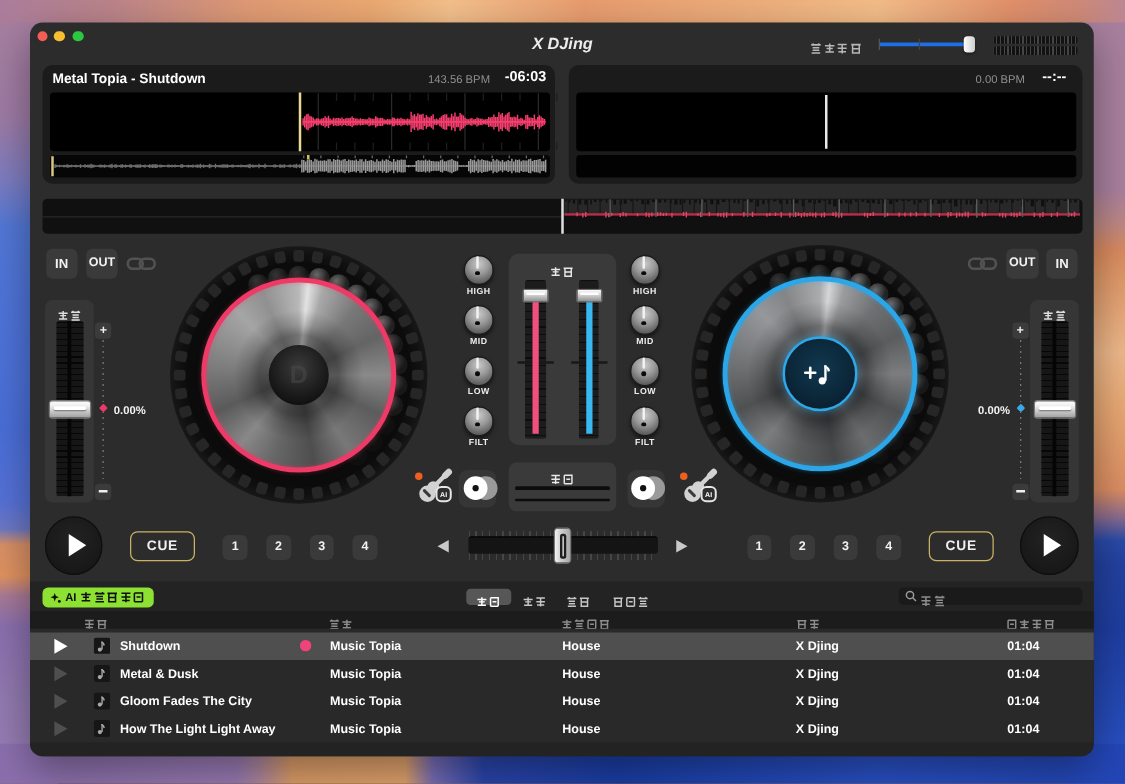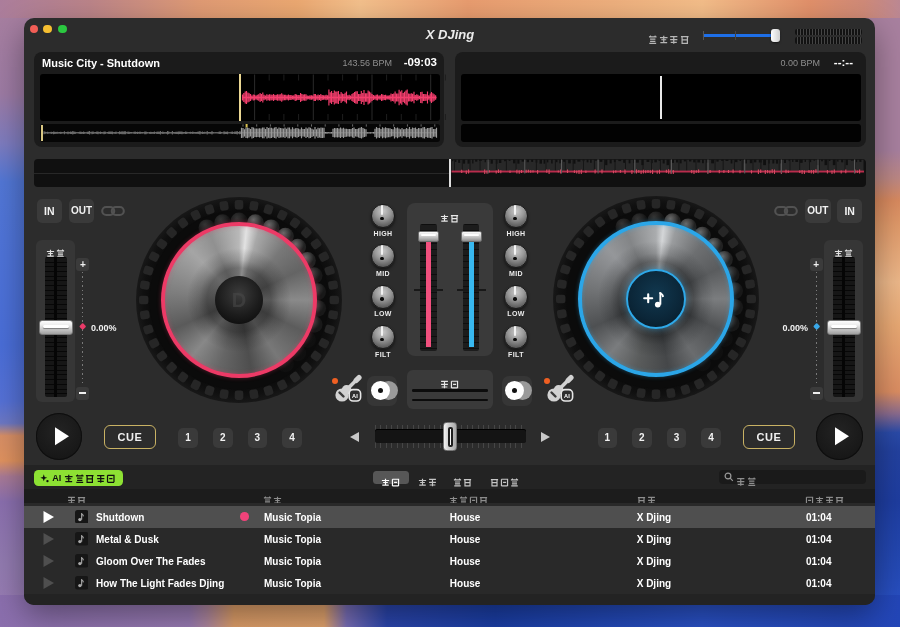--- a/index.html
+++ b/index.html
@@ -25,23 +25,23 @@
         <use href="#g2"></use>
       </svg></span></div>
 <div class="ab" style="left:703px;top:33.7px;width:77px;height:3.2px;background:#1e6fe8;border-radius:2px"></div>
 <div class="ab" style="left:702.5px;top:31px;width:1px;height:9px;background:#555"></div>
 <div class="ab" style="left:735px;top:31px;width:1px;height:9px;background:#444"></div>
 <div class="ab" style="left:770.8px;top:29.4px;width:9.4px;height:12.6px;background:linear-gradient(90deg,#fdfdfd,#e8e8e8 45%,#cfcfcf);border-radius:3px;box-shadow:0 1px 2px rgba(0,0,0,.5)"></div>
 <div class="ab" style="left:795px;top:28.5px;width:67px;height:6.8px;border-radius:2px;background:repeating-linear-gradient(90deg,#121212 0 2px,#454545 2px 3px)"></div>
 <div class="ab" style="left:795px;top:37.4px;width:67px;height:6.8px;border-radius:2px;background:repeating-linear-gradient(90deg,#121212 0 2px,#454545 2px 3px)"></div>
 <div class="ab" style="left:34px;top:52px;width:410px;height:95px;background:#1b1b1b;border-radius:8px"></div>
 <div class="ab" style="left:455px;top:52px;width:410.5px;height:95px;background:#1b1b1b;border-radius:8px"></div>
-<div class="ab" style="left:42px;top:56.5px;font:700 11px 'Liberation Sans',sans-serif;color:#fff">Music City - Shutdown</div>
+<div class="ab" style="left:42px;top:56.5px;font:700 11px 'Liberation Sans',sans-serif;color:#fff">Metal Topia - Shutdown</div>
 <div class="ab" style="left:300px;top:58px;width:92px;text-align:right;font:400 9px 'Liberation Sans',sans-serif;color:#8f8f8f">143.56 BPM</div>
-<div class="ab" style="left:377px;top:56px;width:60px;text-align:right;font:700 11.5px 'Liberation Sans',sans-serif;color:#fff">-09:03</div>
+<div class="ab" style="left:377px;top:56px;width:60px;text-align:right;font:700 11.5px 'Liberation Sans',sans-serif;color:#fff">-06:03</div>
 <div class="ab" style="left:730px;top:58px;width:90px;text-align:right;font:400 9px 'Liberation Sans',sans-serif;color:#8f8f8f">0.00 BPM</div>
 <div class="ab" style="left:793px;top:56px;width:60px;text-align:right;font:700 11.5px 'Liberation Sans',sans-serif;color:#fff">--:--</div>
 <div class="ab" style="left:40px;top:74px;width:400px;height:46.5px;background:#000;border-radius:3px"></div>
 <div class="ab" style="left:461px;top:74px;width:400px;height:47px;background:#000;border-radius:3px"></div>
 <div class="ab" style="left:40px;top:124px;width:400px;height:17.5px;background:#060606;border-radius:3px"></div>
 <div class="ab" style="left:461px;top:124px;width:400px;height:18px;background:#020202;border-radius:3px"></div>
 <svg class="ab" style="left:0;top:0" width="900" height="627">
 <path d="M254.6 74.5V120 M313.3 74.5V120 M372.0 74.5V120 M430.7 74.5V120" stroke="#2a2a2a" stroke-width="1" fill="none"></path>
     <path d="M269.2 74.5V80.5M269.2 114V120 M283.9 74.5V80.5M283.9 114V120 M298.6 74.5V80.5M298.6 114V120 M328.0 74.5V80.5M328.0 114V120 M342.6 74.5V80.5M342.6 114V120 M357.3 74.5V80.5M357.3 114V120 M386.6 74.5V80.5M386.6 114V120 M401.3 74.5V80.5M401.3 114V120 M416.0 74.5V80.5M416.0 114V120 M445.4 74.5V80.5M445.4 114V120" stroke="#1e1e1e" stroke-width="1" fill="none"></path>
 <path d="M242.5 94.6V100.4 M243.8 93.0V102.0 M245.2 91.4V103.6 M246.5 90.9V104.1 M247.9 92.5V102.5 M249.2 93.2V101.8 M250.6 93.9V101.1 M251.9 95.4V99.6 M253.3 94.6V100.4 M254.6 94.8V100.2 M256.0 95.4V99.6 M257.3 94.7V100.3 M258.7 94.3V100.7 M260.1 93.0V102.0 M261.4 94.1V100.9 M262.8 92.6V102.4 M264.1 94.8V100.2 M265.5 95.6V99.4 M266.8 94.2V100.8 M268.2 94.7V100.3 M269.5 94.3V100.7 M270.9 94.4V100.6 M272.2 94.8V100.2 M273.6 94.0V101.0 M274.9 95.1V99.9 M276.3 94.8V100.2 M277.6 94.2V100.8 M279.0 94.6V100.4 M280.3 94.2V100.8 M281.7 93.2V101.8 M283.0 94.4V100.6 M284.4 94.8V100.2 M285.7 94.7V100.3 M287.1 95.3V99.7 M288.4 94.6V100.4 M289.8 95.1V99.9 M291.1 95.1V99.9 M292.5 95.4V99.6 M293.8 95.3V99.7 M295.2 94.0V101.0 M296.5 94.6V100.4 M297.9 94.9V100.1 M299.2 94.9V100.1 M300.6 93.0V102.0 M301.9 94.0V101.0 M303.3 94.5V100.5 M304.6 94.2V100.8 M306.0 94.3V100.7 M307.3 95.4V99.6 M308.7 95.7V99.3 M310.0 95.2V99.8 M311.4 95.3V99.7 M312.7 95.4V99.6 M314.1 94.0V101.0 M315.4 94.1V100.9 M316.8 95.2V99.8 M318.1 94.6V100.4 M319.5 95.0V100.0 M320.8 94.1V100.9 M322.2 94.9V100.1 M323.5 95.3V99.7 M324.9 95.3V99.7 M326.2 94.7V100.3 M327.6 95.3V99.7 M328.9 89.4V105.6 M330.3 92.3V102.7 M331.6 91.1V103.9 M333.0 93.0V102.0 M334.3 90.6V104.4 M335.7 91.5V103.5 M337.0 91.6V103.4 M338.4 91.0V104.0 M339.7 94.2V100.8 M341.1 92.0V103.0 M342.4 93.4V101.6 M343.8 93.9V101.1 M345.1 92.8V102.2 M346.5 91.4V103.6 M347.8 95.3V99.7 M349.2 94.8V100.2 M350.5 95.5V99.5 M351.9 94.1V100.9 M353.2 93.0V102.0 M354.6 91.9V103.1 M355.9 91.3V103.7 M357.3 91.3V103.7 M358.6 94.0V101.0 M360.0 93.9V101.1 M361.3 90.9V104.1 M362.7 92.9V102.1 M364.0 90.0V105.0 M365.4 93.2V101.8 M366.7 93.2V101.8 M368.1 90.4V104.6 M369.4 91.6V103.4 M370.8 92.4V102.6 M372.1 94.1V100.9 M373.5 95.0V100.0 M374.8 95.4V99.6 M376.2 94.8V100.2 M377.5 94.4V100.6 M378.9 95.4V99.6 M380.2 95.2V99.8 M381.6 93.9V101.1 M382.9 94.6V100.4 M384.3 95.0V100.0 M385.6 94.8V100.2 M387.0 95.6V99.4 M388.3 95.4V99.6 M389.7 95.2V99.8 M391.0 93.5V101.5 M392.4 94.0V101.0 M393.7 93.5V101.5 M395.1 91.5V103.5 M396.4 93.5V101.5 M397.8 93.6V101.4 M399.1 89.8V105.2 M400.5 91.6V103.4 M401.8 90.3V104.7 M403.2 93.1V101.9 M404.5 91.8V103.2 M405.9 90.6V104.4 M407.2 89.6V105.4 M408.6 93.5V101.5 M409.9 93.8V101.2 M411.3 93.2V101.8 M412.6 93.7V101.3 M414.0 91.7V103.3 M415.3 95.0V100.0 M416.7 94.2V100.8 M418.0 94.8V100.2 M419.4 95.7V99.3 M420.7 92.0V103.0 M422.1 91.7V103.3 M423.4 94.0V101.0 M424.8 93.9V101.1 M426.1 94.3V100.7 M427.5 91.5V103.5 M428.8 95.3V99.7 M430.2 93.5V101.5 M431.5 92.1V102.9 M432.9 93.2V101.8 M434.2 94.3V100.7 M435.6 95.2V99.8" stroke="#f43e6d" stroke-width="1.15" fill="none"></path>
@@ -640,37 +640,37 @@
     <path d="M1.5 1 L12 7 L1.5 13 Z" fill="#4f4f4f"></path>
   </svg>
 <div class="ab" style="left:74.5px;top:554.1999999999999px;width:13.5px;height:13.5px">
     <svg width="13.5" height="13.5" style="position:absolute;left:0;top:0">
       <rect x="0" y="0" width="13.5" height="13.5" rx="2.5" fill="#161616"></rect>
       <circle cx="4.9" cy="9.6" r="1.7" fill="#a8a8a8"></circle>
       <rect x="6.1" y="3.2" width="1.1" height="6.4" fill="#a8a8a8"></rect>
       <path d="M6.1 3.2 c1.8.4 2.6 1.4 2.8 3l-1.2.3c-.1-1.4-.7-2-1.6-2.4z" fill="#a8a8a8"></path>
     </svg>
   </div>
-<div class="ab" style="left:96px;top:555.9px;font:700 10px 'Liberation Sans',sans-serif;color:#fff">Gloom Over The Fades</div>
+<div class="ab" style="left:96px;top:555.9px;font:700 10px 'Liberation Sans',sans-serif;color:#fff">Gloom Fades The City</div>
 <div class="ab" style="left:264px;top:555.9px;font:700 10px 'Liberation Sans',sans-serif;color:#fff">Music Topia</div>
 <div class="ab" style="left:449.8px;top:555.9px;font:700 10px 'Liberation Sans',sans-serif;color:#fff">House</div>
 <div class="ab" style="left:636.7px;top:555.9px;font:700 10px 'Liberation Sans',sans-serif;color:#fff">X Djing</div>
 <div class="ab" style="left:805.9px;top:555.9px;font:700 10px 'Liberation Sans',sans-serif;color:#fff">01:04</div>
 <svg class="ab" style="left:41.5px;top:576.1px" width="13" height="14">
     <path d="M1.5 1 L12 7 L1.5 13 Z" fill="#4f4f4f"></path>
   </svg>
 <div class="ab" style="left:74.5px;top:576.4px;width:13.5px;height:13.5px">
     <svg width="13.5" height="13.5" style="position:absolute;left:0;top:0">
       <rect x="0" y="0" width="13.5" height="13.5" rx="2.5" fill="#161616"></rect>
       <circle cx="4.9" cy="9.6" r="1.7" fill="#a8a8a8"></circle>
       <rect x="6.1" y="3.2" width="1.1" height="6.4" fill="#a8a8a8"></rect>
       <path d="M6.1 3.2 c1.8.4 2.6 1.4 2.8 3l-1.2.3c-.1-1.4-.7-2-1.6-2.4z" fill="#a8a8a8"></path>
     </svg>
   </div>
-<div class="ab" style="left:96px;top:578.1px;font:700 10px 'Liberation Sans',sans-serif;color:#fff">How The Light Fades Djing</div>
+<div class="ab" style="left:96px;top:578.1px;font:700 10px 'Liberation Sans',sans-serif;color:#fff">How The Light Light Away</div>
 <div class="ab" style="left:264px;top:578.1px;font:700 10px 'Liberation Sans',sans-serif;color:#fff">Music Topia</div>
 <div class="ab" style="left:449.8px;top:578.1px;font:700 10px 'Liberation Sans',sans-serif;color:#fff">House</div>
 <div class="ab" style="left:636.7px;top:578.1px;font:700 10px 'Liberation Sans',sans-serif;color:#fff">X Djing</div>
 <div class="ab" style="left:805.9px;top:578.1px;font:700 10px 'Liberation Sans',sans-serif;color:#fff">01:04</div>
 <svg width="0" height="0" style="position:absolute">
     <defs>
 <symbol id="g1" viewBox="0 0 10 10">
         <path d="M1.2 1.6h7.6M5 1.6v7.6M1.2 4.8h7.6M1.8 7.8h6.4" stroke="currentColor" stroke-width="1.3" fill="none"></path>
       </symbol>
 <symbol id="g2" viewBox="0 0 10 10">

